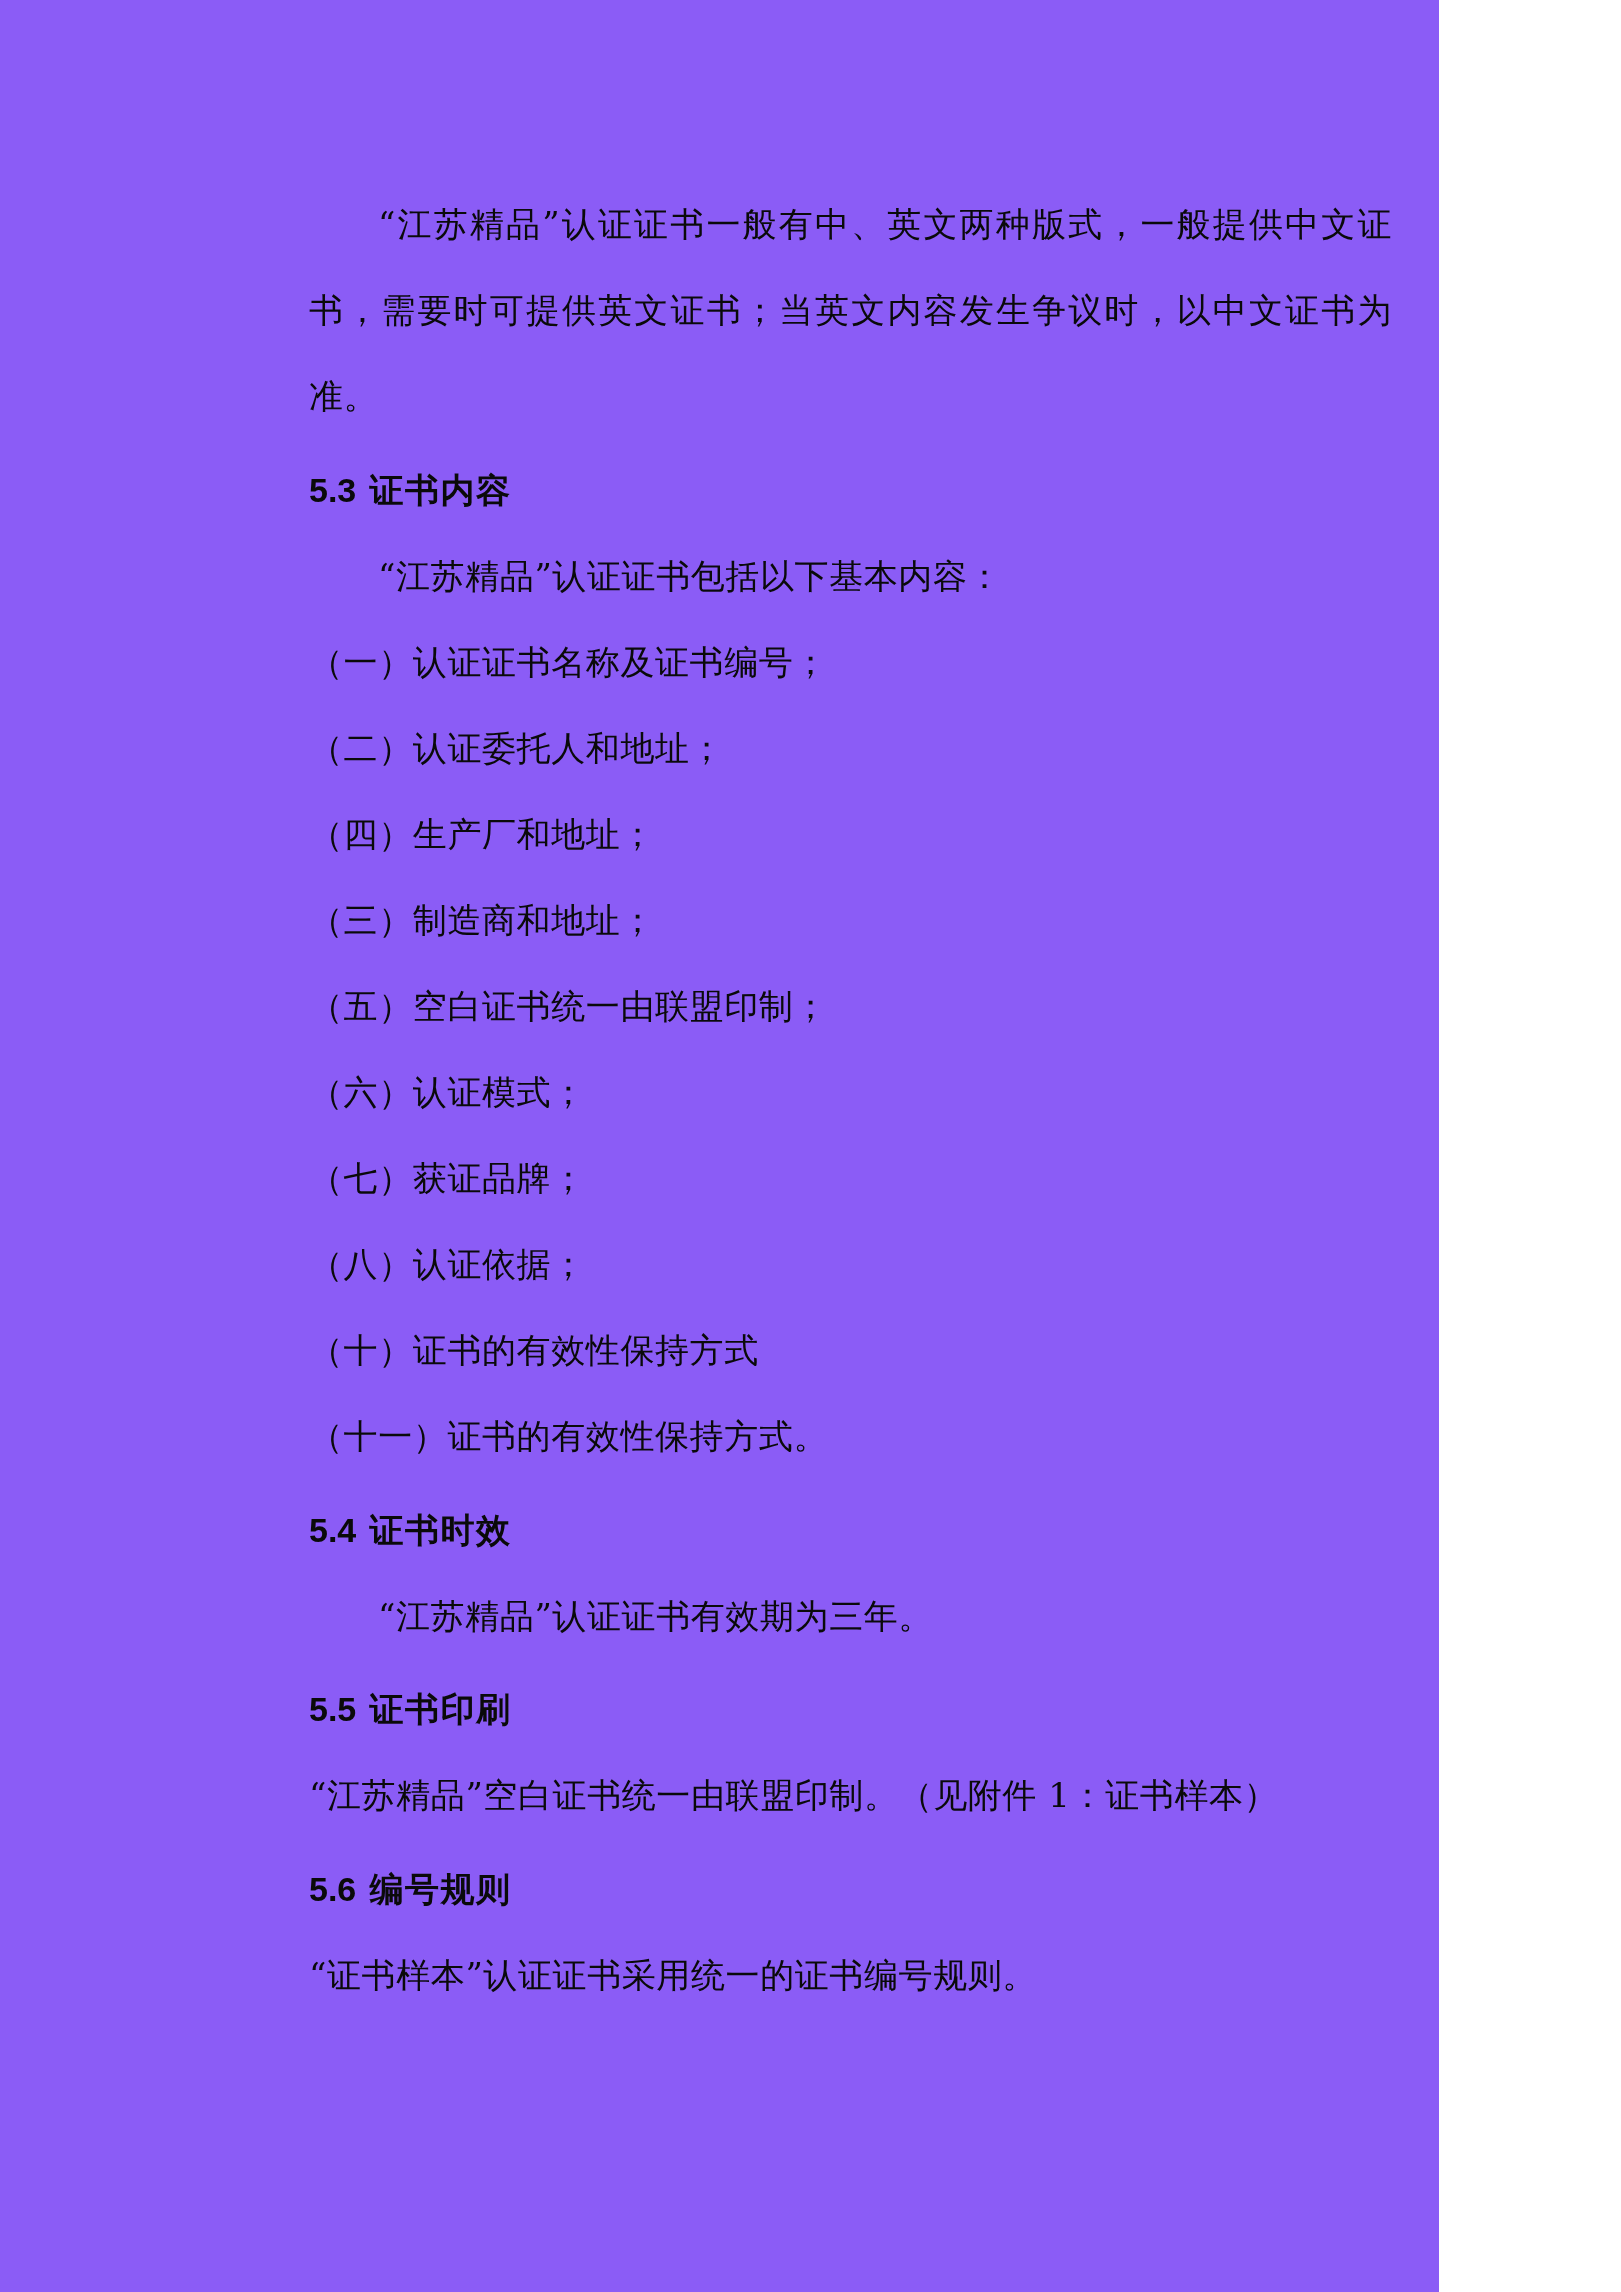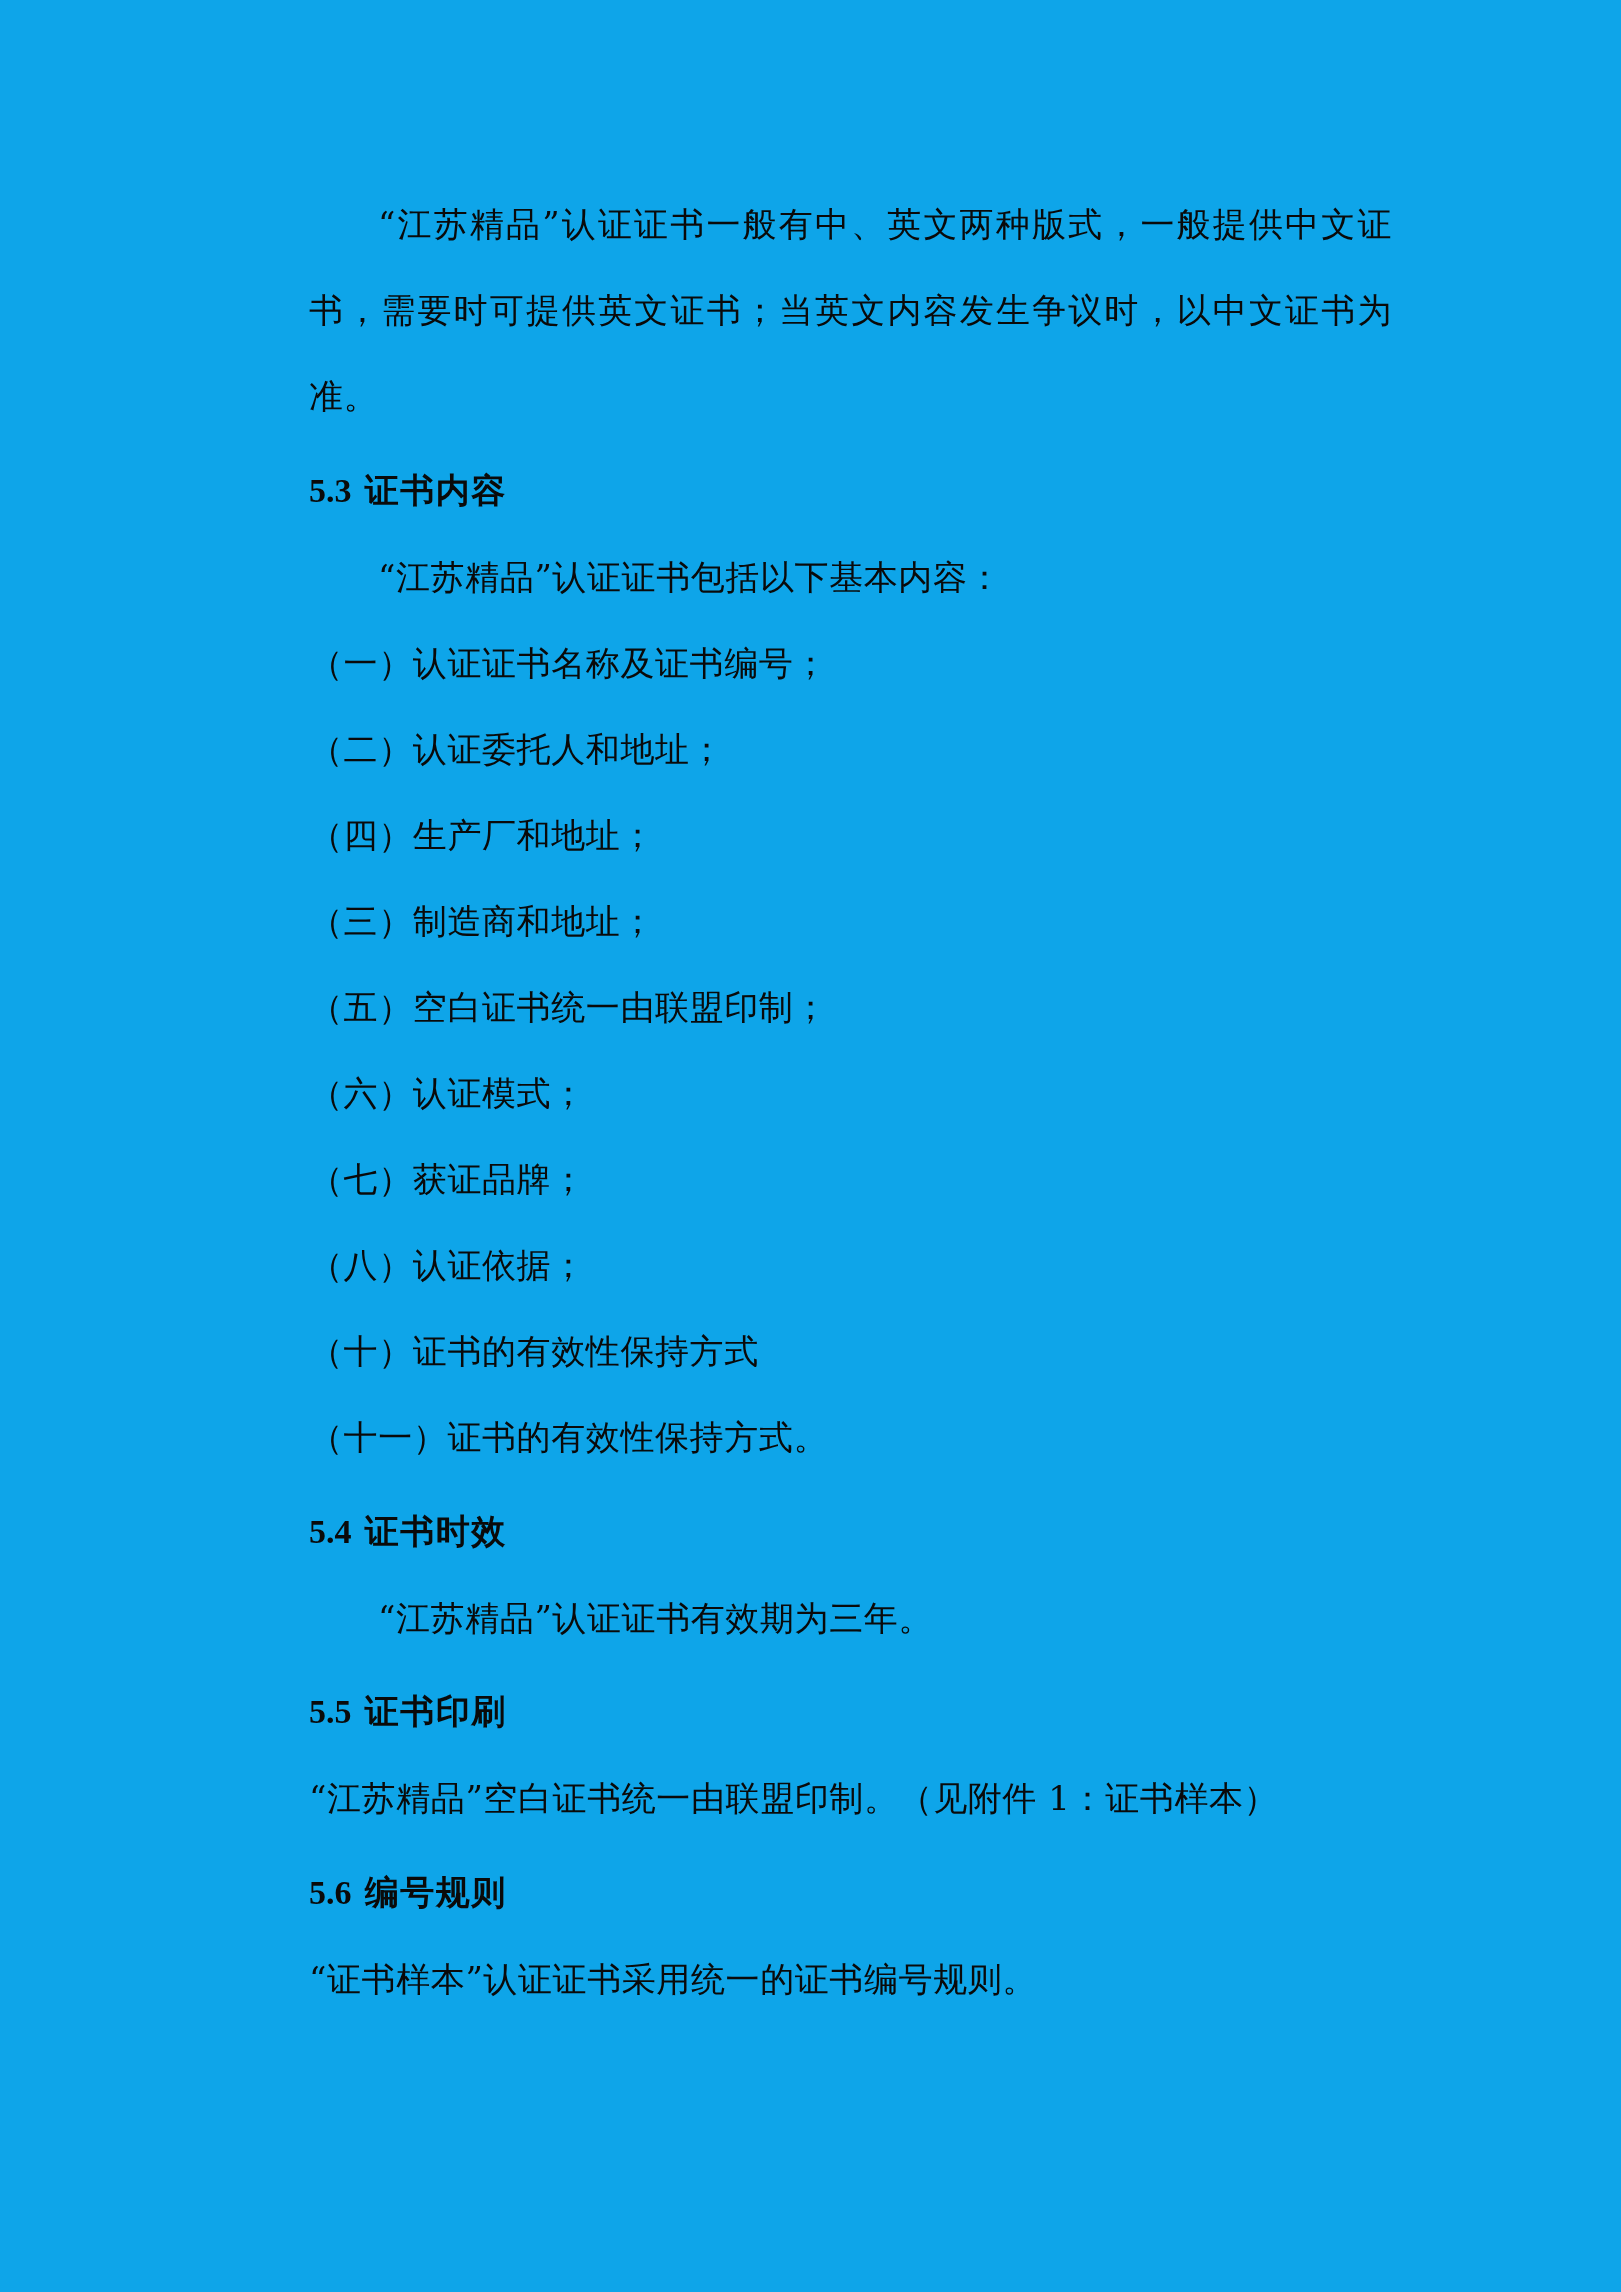--- a/index.html
+++ b/index.html
@@ -2,23 +2,23 @@
 <html lang="zh"><head>
 <meta charset="utf-8">
 <style>
   html, body {
     margin: 0;
     padding: 0;
     background: #ffffff;
   }
   .page {
     position: relative;
-    width: 1621px;
+    width: 1439px;
     height: 2293px;
-    background: #0ea5e9;
+    background: #8b5cf6;
     box-sizing: border-box;
     font-family: "DejaVu Serif", "Liberation Serif", serif;
     color: #0a0a0a;
     overflow: hidden;
     padding-left: 36px;
   }
   .content {
     position: absolute;
     left: 309px;
     top: 181px;
@@ -43,21 +43,21 @@
   }
   .heading {
     font-size: 34px;
     line-height: 86px;
     font-weight: bold;
     letter-spacing: 1.5px;
     text-indent: 0;
     margin-top: 7.8px;
   }
   .heading .num {
-    font-family: Liberation Serif, serif;
+    font-family: Liberation Sans, sans-serif;
     font-weight: bold;
     letter-spacing: 0px;
     text-align: right;
   }
   .list-item {
     font-size: 34px;
     line-height: 86px;
     text-indent: 0;
     letter-spacing: 0.6px;
   }

